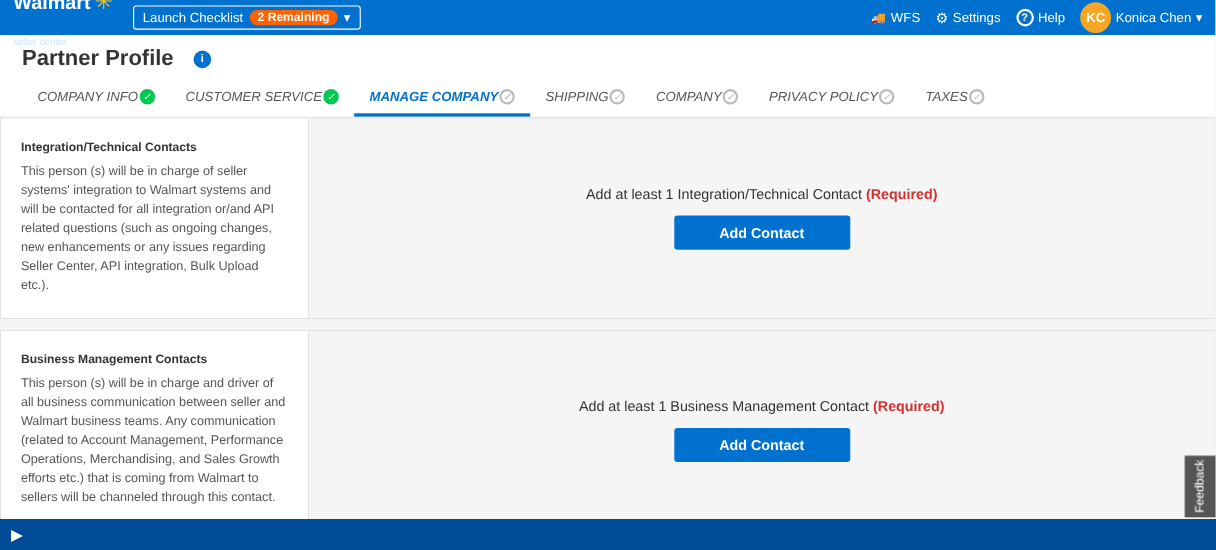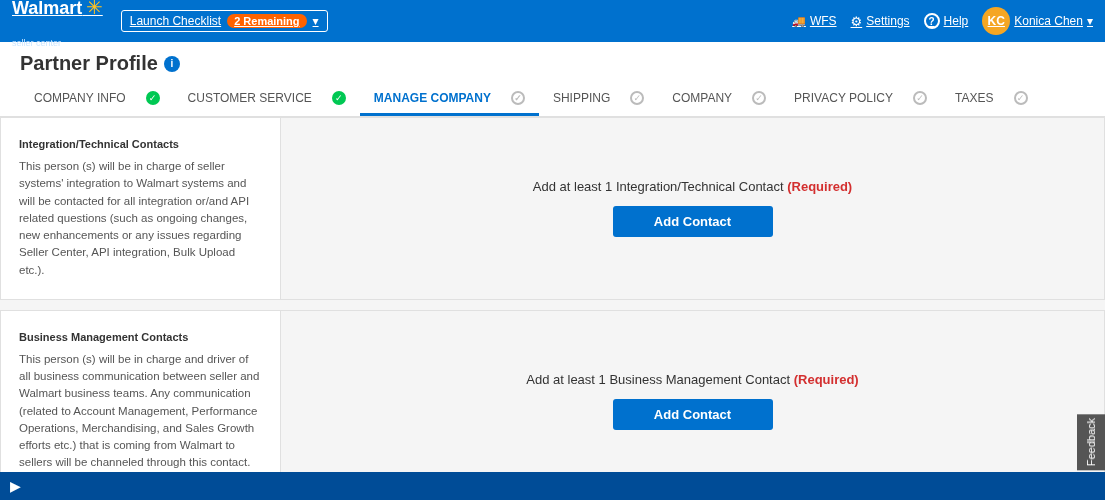--- a/index.html
+++ b/index.html
@@ -3,24 +3,23 @@
   <meta charset="utf-8">
   <style>
     * { box-sizing: border-box; margin: 0; padding: 0; }
     body { font-family: Arial, sans-serif; font-size: 13px; background: #f5f5f5; overflow-x: hidden; }
 
     
     .top-nav {
       background: #0071ce;
       display: flex;
       align-items: center;
-      height: 42px;
+      height: 32px;
       padding: 0 12px;
       color: #fff;
-      text-decoration: underline;
     }
     .top-nav-logo {
       display: flex;
       align-items: center;
       gap: 4px;
       margin-right: 18px;
     }
     .walmart-text {
       font-size: 18px;
       font-weight: bold;
@@ -113,21 +112,21 @@
       align-items: flex-start;
       justify-content: space-between;
       margin-bottom: 8px;
     }
     .partner-title {
       font-size: 20px;
       font-weight: bold;
       color: #333;
       display: flex;
       align-items: center;
-      gap: 6px;
+      gap: 18px;
     }
     .info-icon {
       width: 16px;
       height: 16px;
       border-radius: 50%;
       background: #0071ce;
       color: #fff;
       font-size: 10px;
       display: inline-flex;
       align-items: center;
@@ -173,23 +172,24 @@
       border-bottom: none;
       margin-top: 8px;
     }
     .tab {
       padding: 8px 14px;
       cursor: pointer;
       font-size: 12px;
       color: #555;
       border-bottom: 3px solid transparent;
       display: flex;
-      gap: 20px;
+      gap: 1px;
       white-space: nowrap;
       font-weight: 500;
+      font-style: italic;
     }
     .tab.active {
       color: #0071ce;
       border-bottom: 3px solid #0071ce;
       font-weight: bold;
     }
     .tab-check {
       width: 14px;
       height: 14px;
       border-radius: 50%;

